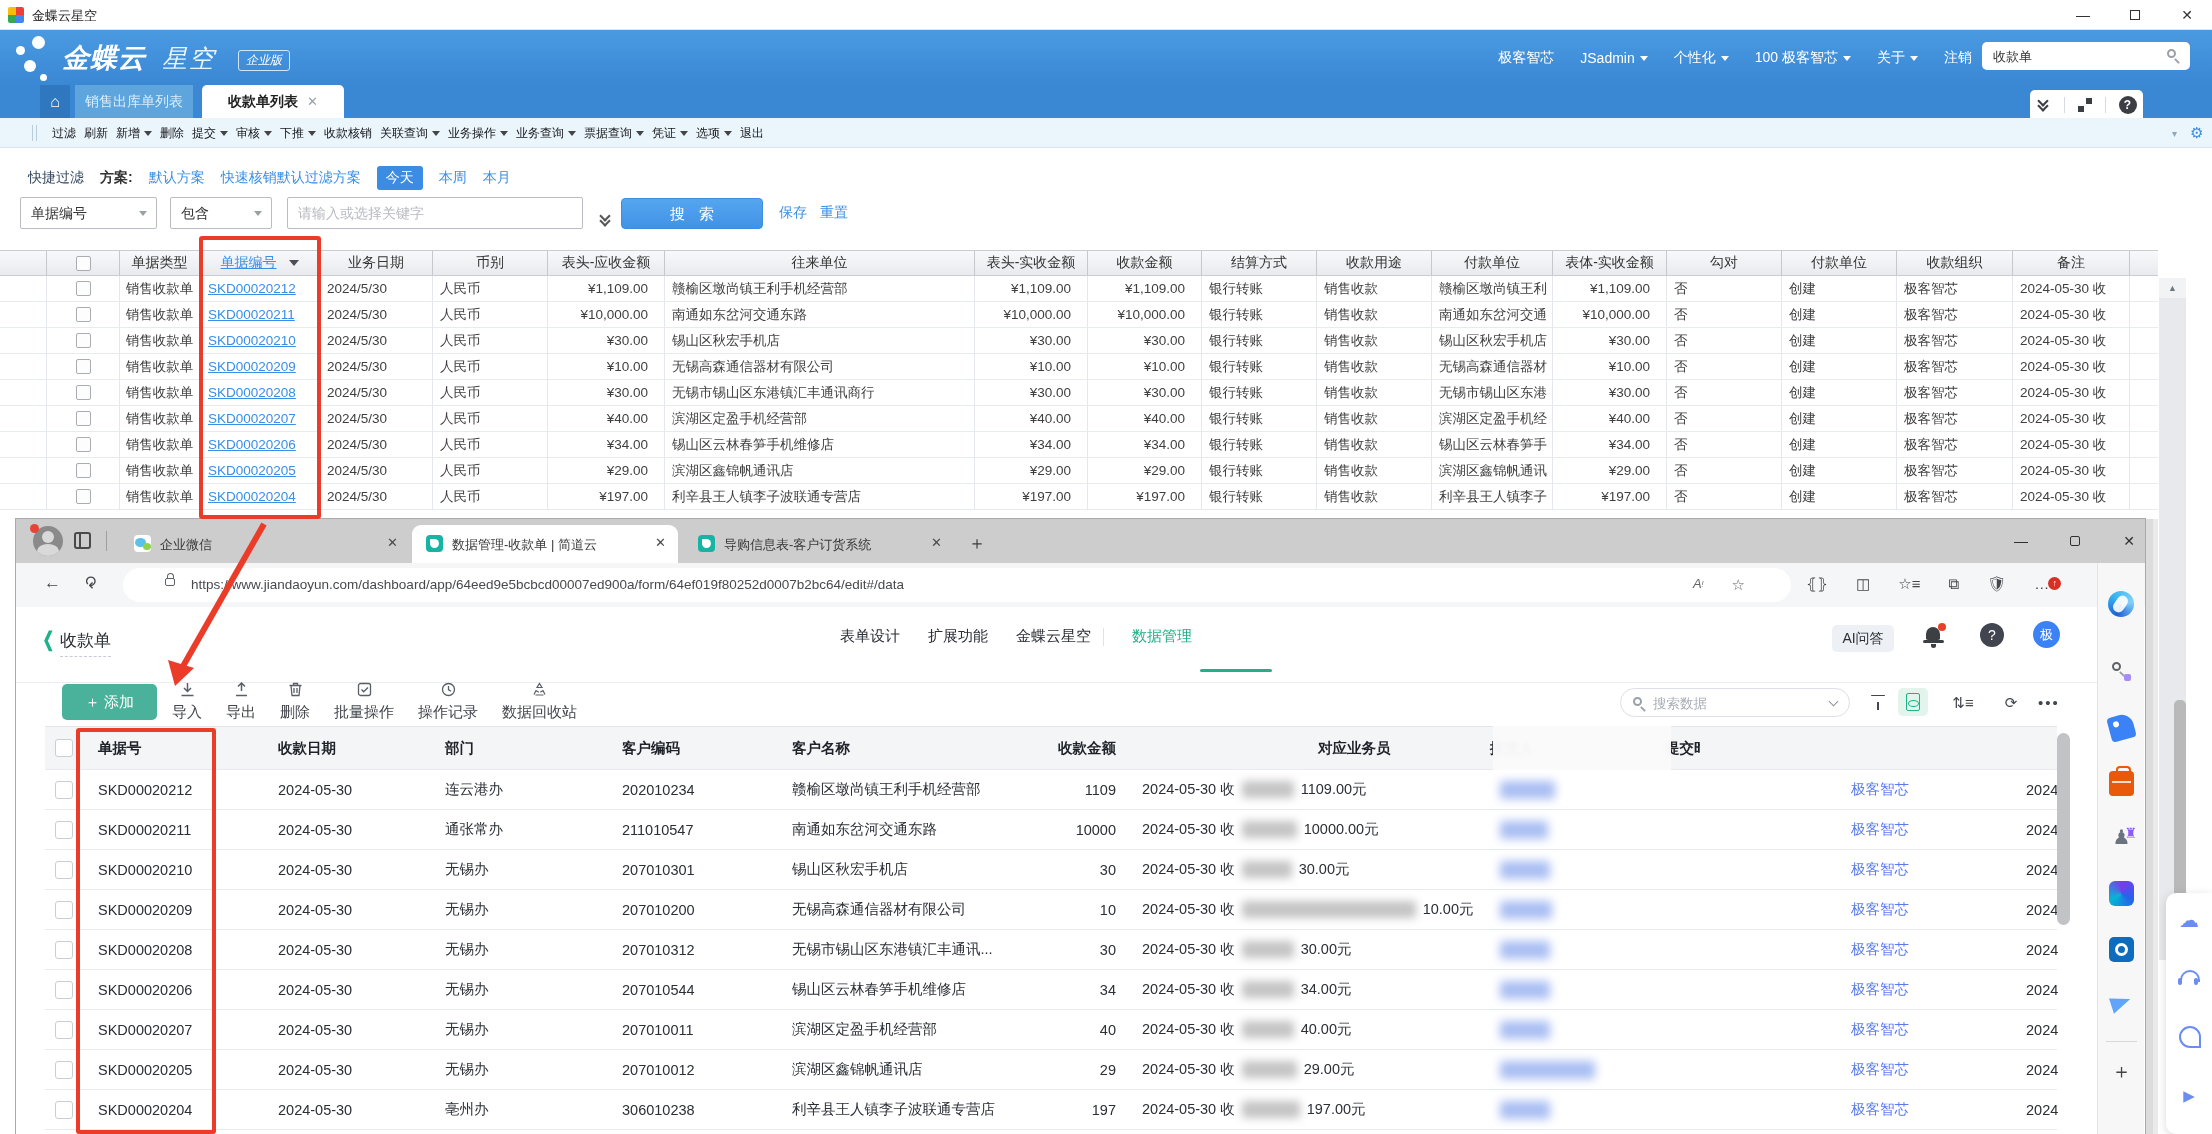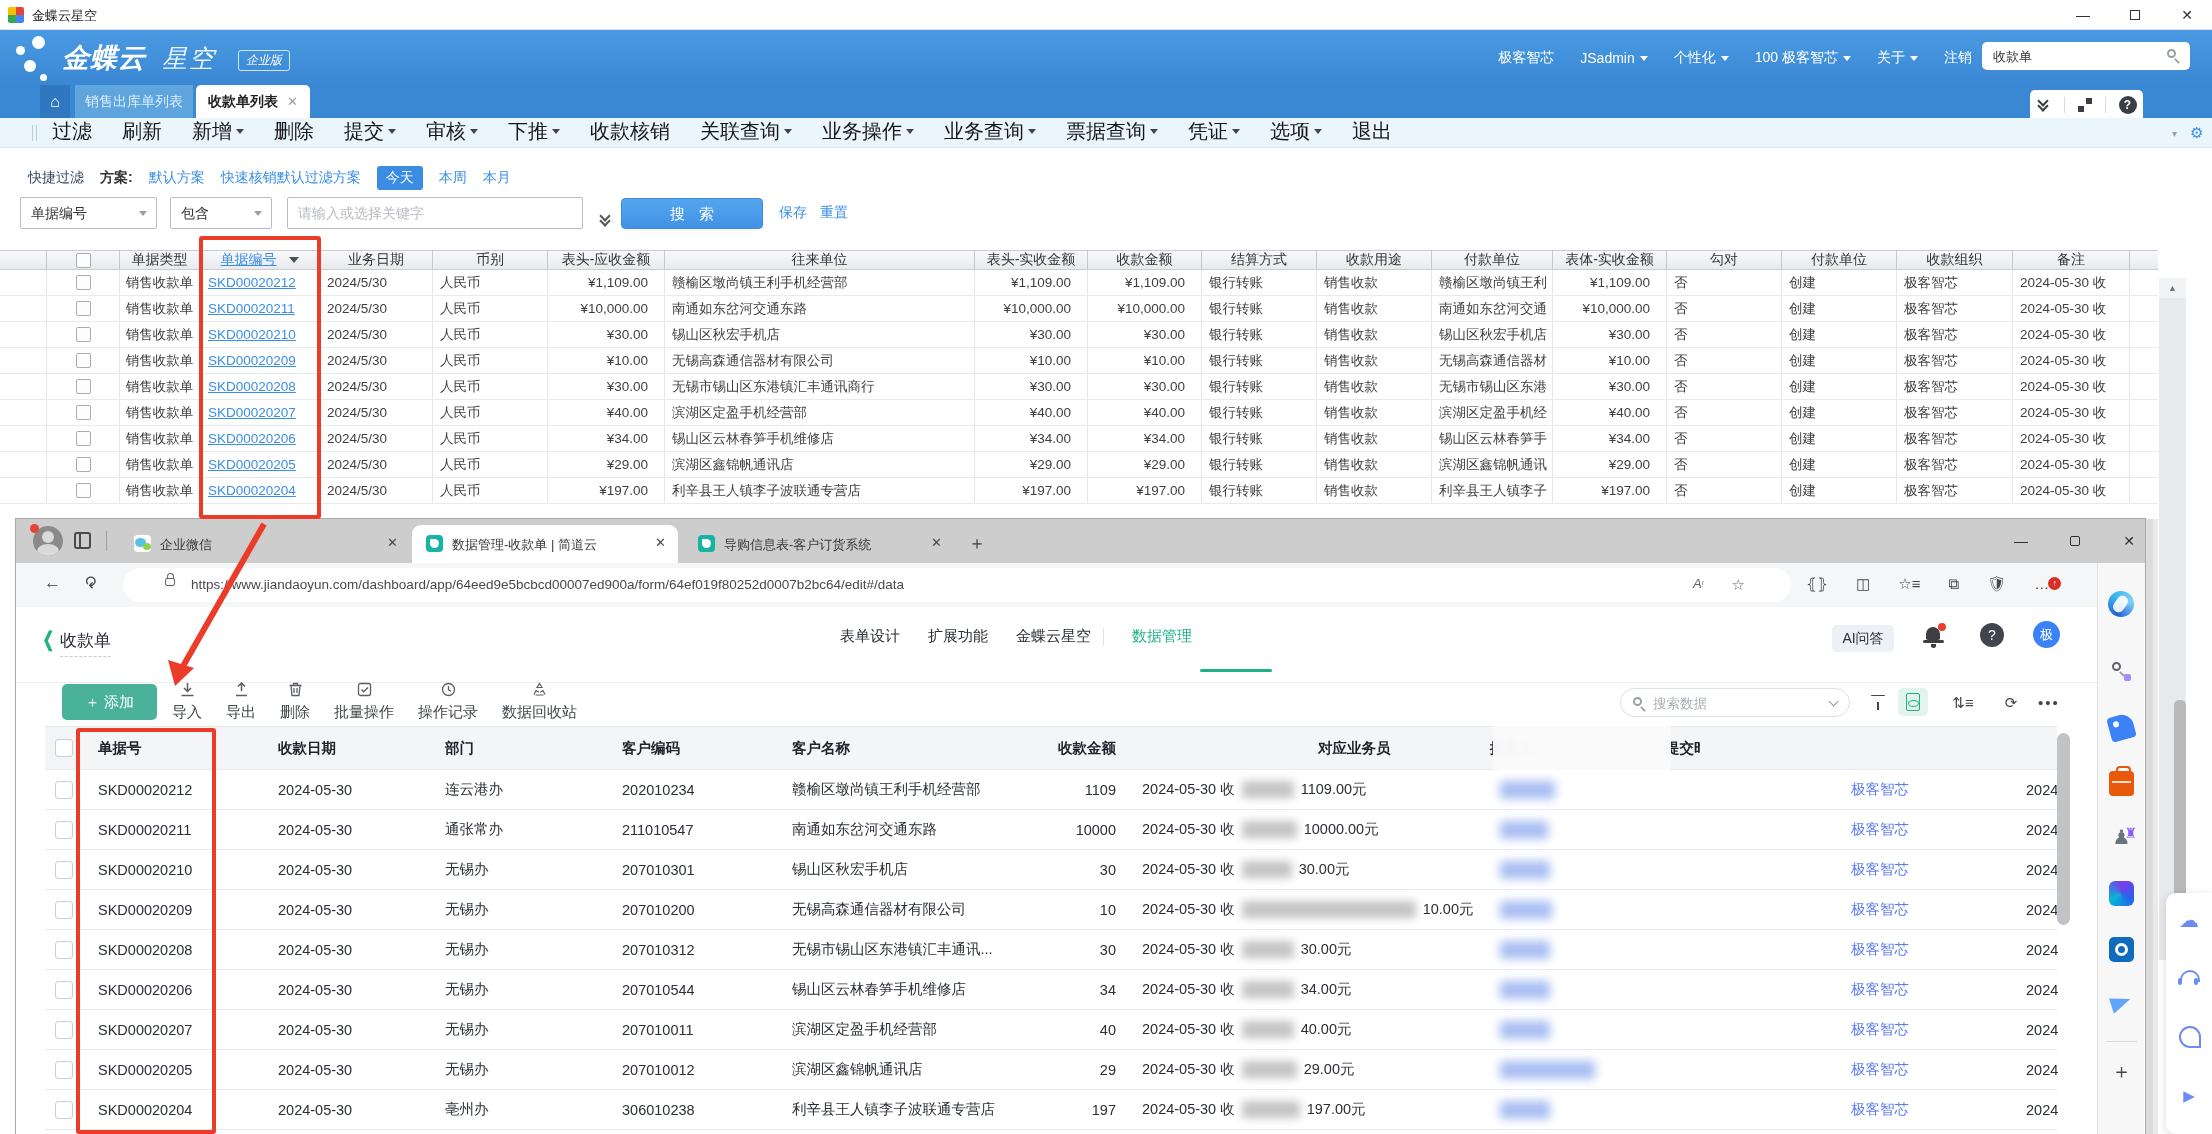--- a/index.html
+++ b/index.html
@@ -29,36 +29,36 @@
   .erp-search { left:1982px; top:12px; width:208px; height:28px; background:#fff; border-radius:5px; }
   .erp-search .txt { position:absolute; left:11px; top:6px; font-size:13px; color:#333; }
   .mag { position:absolute; width:9px; height:9px; border:2px solid #9aa0a6; border-radius:50%; }
   .mag::after { content:""; position:absolute; left:7px; top:7px; width:2px; height:6px; background:#9aa0a6; transform:rotate(-45deg); }
   .erp-search .mag { right:14px; top:7px; }
 
   .erp-tabs { left:0; top:85px; width:2212px; height:33px; background:#3a87d4; }
   .tab-home { left:40px; top:0; width:30px; height:33px; background:#2f77bf; color:#fff; text-align:center; line-height:33px; font-size:16px; }
   .tab-item { top:0; height:33px; line-height:33px; font-size:14px; text-align:center; }
   .tab2 { left:75px; width:118px; background:#5ea4dd; color:#dceefb; }
-  .tab-active { left:196px; width:114px; background:#fff; color:#1f1f1f; font-weight:bold; border-radius:5px 5px 0 0; }
+  .tab-active { left:202px; width:142px; background:#fff; color:#1f1f1f; font-weight:bold; border-radius:5px 5px 0 0; }
   .tab-active .x { font-weight:normal; color:#98a0a8; margin-left:9px; font-size:13px; }
   .tabs-right-box { left:2030px; top:5px; width:113px; height:30px; background:#fff; border-radius:5px 5px 0 0; display:flex; align-items:center; justify-content:space-around; }
   .dblchev { width:14px; height:14px; position:relative; }
   .dblchev i, .dblchev b { position:absolute; left:2px; width:8px; height:8px; border-right:2px solid #3b3f45; border-bottom:2px solid #3b3f45; transform:rotate(45deg); }
   .dblchev i { top:-1px; } .dblchev b { top:4px; }
   .gridico { width:14px; height:14px; background:conic-gradient(#3b3f45 0 25%, transparent 0 50%, #3b3f45 0 75%, transparent 0); box-shadow:inset 0 0 0 0px #3b3f45; background-size:14px 14px; position:relative; }
   .gridico::before { content:""; position:absolute; inset:0; background:
      linear-gradient(#fff,#fff) 6px 0/2px 14px no-repeat,
      linear-gradient(#fff,#fff) 0 6px/14px 2px no-repeat; }
   .qmark { width:18px; height:18px; border-radius:50%; background:#3b3f45; color:#fff; font-size:12px; font-weight:bold; text-align:center; line-height:18px; }
   .vdiv { width:1px; height:16px; background:#d7dbe0; }
 
   .erp-menubar { left:0; top:118px; width:2212px; height:30px; background:#eaf5fc; border-bottom:1px solid #d9e6f0; }
   .erp-menubar .grip { position:absolute; left:32px; top:7px; width:1px; height:16px; background:#b9cddd; box-shadow:4px 0 0 #b9cddd; }
-  .menu-items { position:absolute; left:52px; top:0; height:30px; display:flex; align-items:flex-start; gap:30px; font-size:20px; color:#15161a; }
+  .menu-items { position:absolute; left:52px; top:0; height:30px; display:flex; align-items:center; gap:8px; font-size:12px; color:#15161a; }
   .menu-items .mi { display:flex; align-items:center; gap:4px; }
   .menu-items .caret { border-top-color:#444; border-left-width:4px; border-right-width:4px; }
   .gear { position:absolute; left:2190px; top:124px; color:#3a8ee6; font-size:15px; }
   .minichev { position:absolute; left:2172px; top:128px; color:#8fa6bd; font-size:10px; }
 
   
   .fz-row1 { left:28px; top:166px; height:24px; display:flex; align-items:center; gap:16px; font-size:14px; }
   .fz-quick { color:#33475f; }
   .fz-label { color:#333; font-weight:bold; }
   .bluelink { color:#3a8ee6; cursor:pointer; }
@@ -69,21 +69,21 @@
   .selbox .sc { position:absolute; right:9px; top:13px; width:0; height:0; border-left:4px solid transparent; border-right:4px solid transparent; border-top:5px solid #9aa0a6; }
   .inputbox { height:32px; background:#fff; border:1px solid #b9bcc2; border-radius:2px; font-size:14px; color:#b7bac0; padding:7px 0 0 10px; }
   .expchev { margin:0 22px 0 16px; }
   .expchev .dblchev i, .expchev .dblchev b { border-color:#555; }
   .searchbtn { width:142px; height:31px; background:linear-gradient(#55a6ef,#4192e6); border:1px solid #3d8ce0; border-radius:4px; color:#fff; font-size:15px; text-align:center; line-height:29px; letter-spacing:14px; text-indent:14px; }
   .savereset { display:flex; gap:13px; margin-left:16px; font-size:14px; }
 
   
   .erp-table { left:0; top:250px; width:2158px; }
   .erow { display:flex; width:2158px; }
-  .ehead { height:20px; background:linear-gradient(#f8f9fb,#e9eaee); border-top:1px solid #c9cdd3; border-bottom:1px solid #c9cdd3; }
+  .ehead { height:26px; background:linear-gradient(#f8f9fb,#e9eaee); border-top:1px solid #c9cdd3; border-bottom:1px solid #c9cdd3; }
   .ehead .ec { border-right:1px solid #c5c8cd; color:#333; font-size:14px; display:flex; align-items:center; justify-content:center; }
   .erow-body { height:26px; background:#fff; border-bottom:1px solid #e7ebf0; }
   .erow-body .ec { border-right:1px solid #e4e7ec; font-size:13.5px; color:#3f3f3f; display:flex; align-items:center; white-space:nowrap; overflow:hidden; }
   .ec { height:100%; flex:none; padding:0 7px; }
   .ec.center { justify-content:center; }
   .ec.right { justify-content:flex-end; padding-right:16px; }
   .c0{width:47px;} .c1{width:73px;} .c2{width:80px; padding:0 2px;} .c3{width:120px;} .c4{width:113px;} .c5{width:115px;}
   .c6{width:117px;} .c7{width:310px;} .c8{width:113px;} .c9{width:114px;} .c10{width:115px;} .c11{width:115px;}
   .c12{width:121px;} .c13{width:114px;} .c14{width:115px;} .c15{width:115px;} .c16{width:116px;} .c17{width:117px;} .c18{width:28px; border-right:none!important;}
   .cbx { width:15px; height:15px; border:1px solid #a9adb3; background:#fdfdfd; border-radius:2px; }

